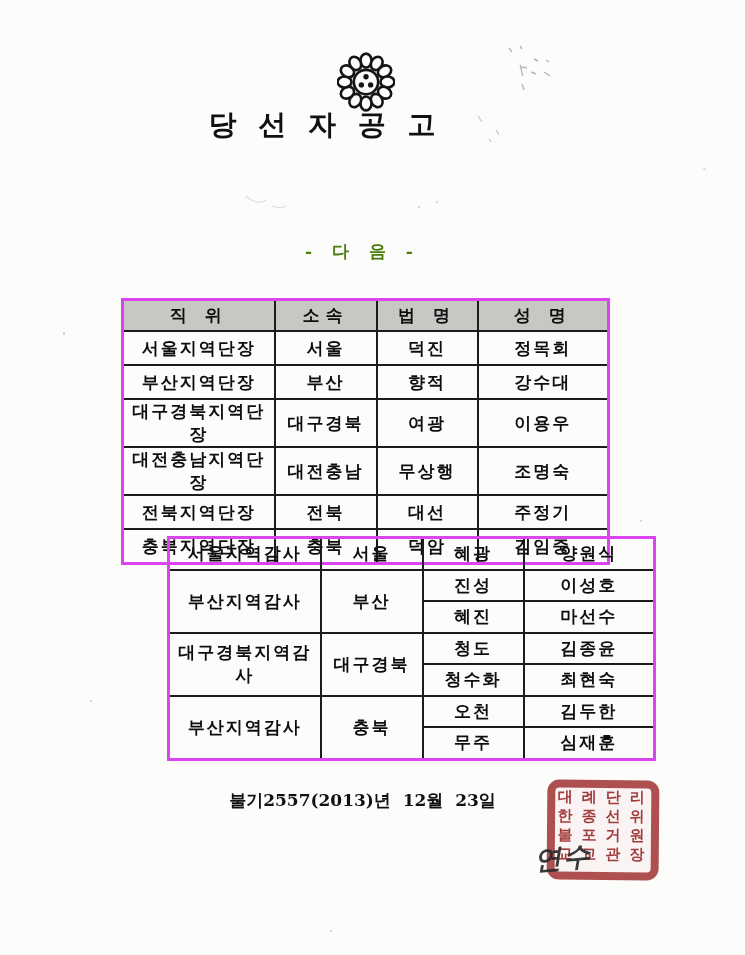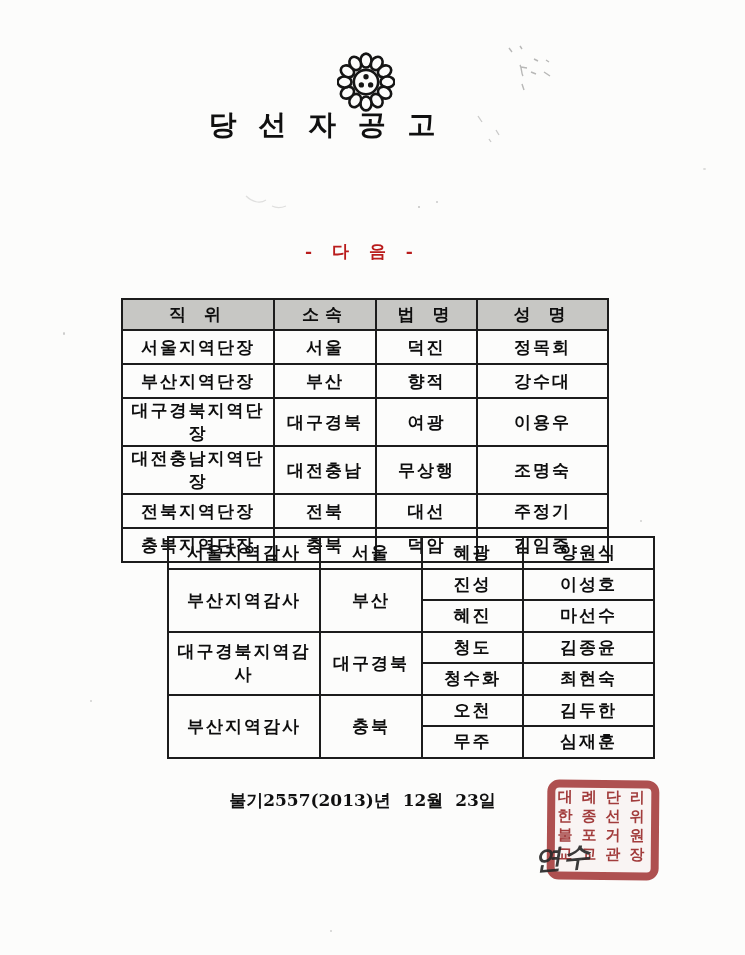--- a/index.html
+++ b/index.html
@@ -22,33 +22,33 @@
   }
   
   .intro{
     position:absolute;left:71px;top:165px;width:625px;
     font-size:15.5px;line-height:31px;color:#101010;
     font-weight:500;letter-spacing:.3px;word-spacing:2.5px;
   }
   .intro .l1{white-space:nowrap;text-indent:15px;}
   .following{
     position:absolute;left:0;top:240px;width:725px;text-align:center;
-    font-size:17px;font-weight:bold;letter-spacing:7px;color:#b91c1c;
+    font-size:17px;font-weight:bold;letter-spacing:7px;color:#4d7c0f;
   }
   
   table.doc{
     position:absolute;left:121px;width:486px;
     border-collapse:collapse;table-layout:fixed;
     font-size:17px;color:#0e0e0e;
   }
   table.doc td,table.doc th{
     border:2px solid #1c1c1c;text-align:center;vertical-align:middle;
     font-weight:600;letter-spacing:2px;padding:0;
   }
-  table.doc{border:1px solid #d946ef;}
+  table.doc{border:3px solid #d946ef;}
   #leaders-table{top:298px;}
   #leaders-table th{height:29px;background:#c7c7c4;letter-spacing:6px;}
   #leaders-table td{height:32px;}
   #auditors-table{top:536px;margin-left:46px;}
   #auditors-table td{height:29.5px;}
   
   .doc-date{
     position:absolute;left:0;top:789px;width:725px;text-align:center;
     font-size:17px;font-weight:bold;white-space:pre;color:#101010;
   }

